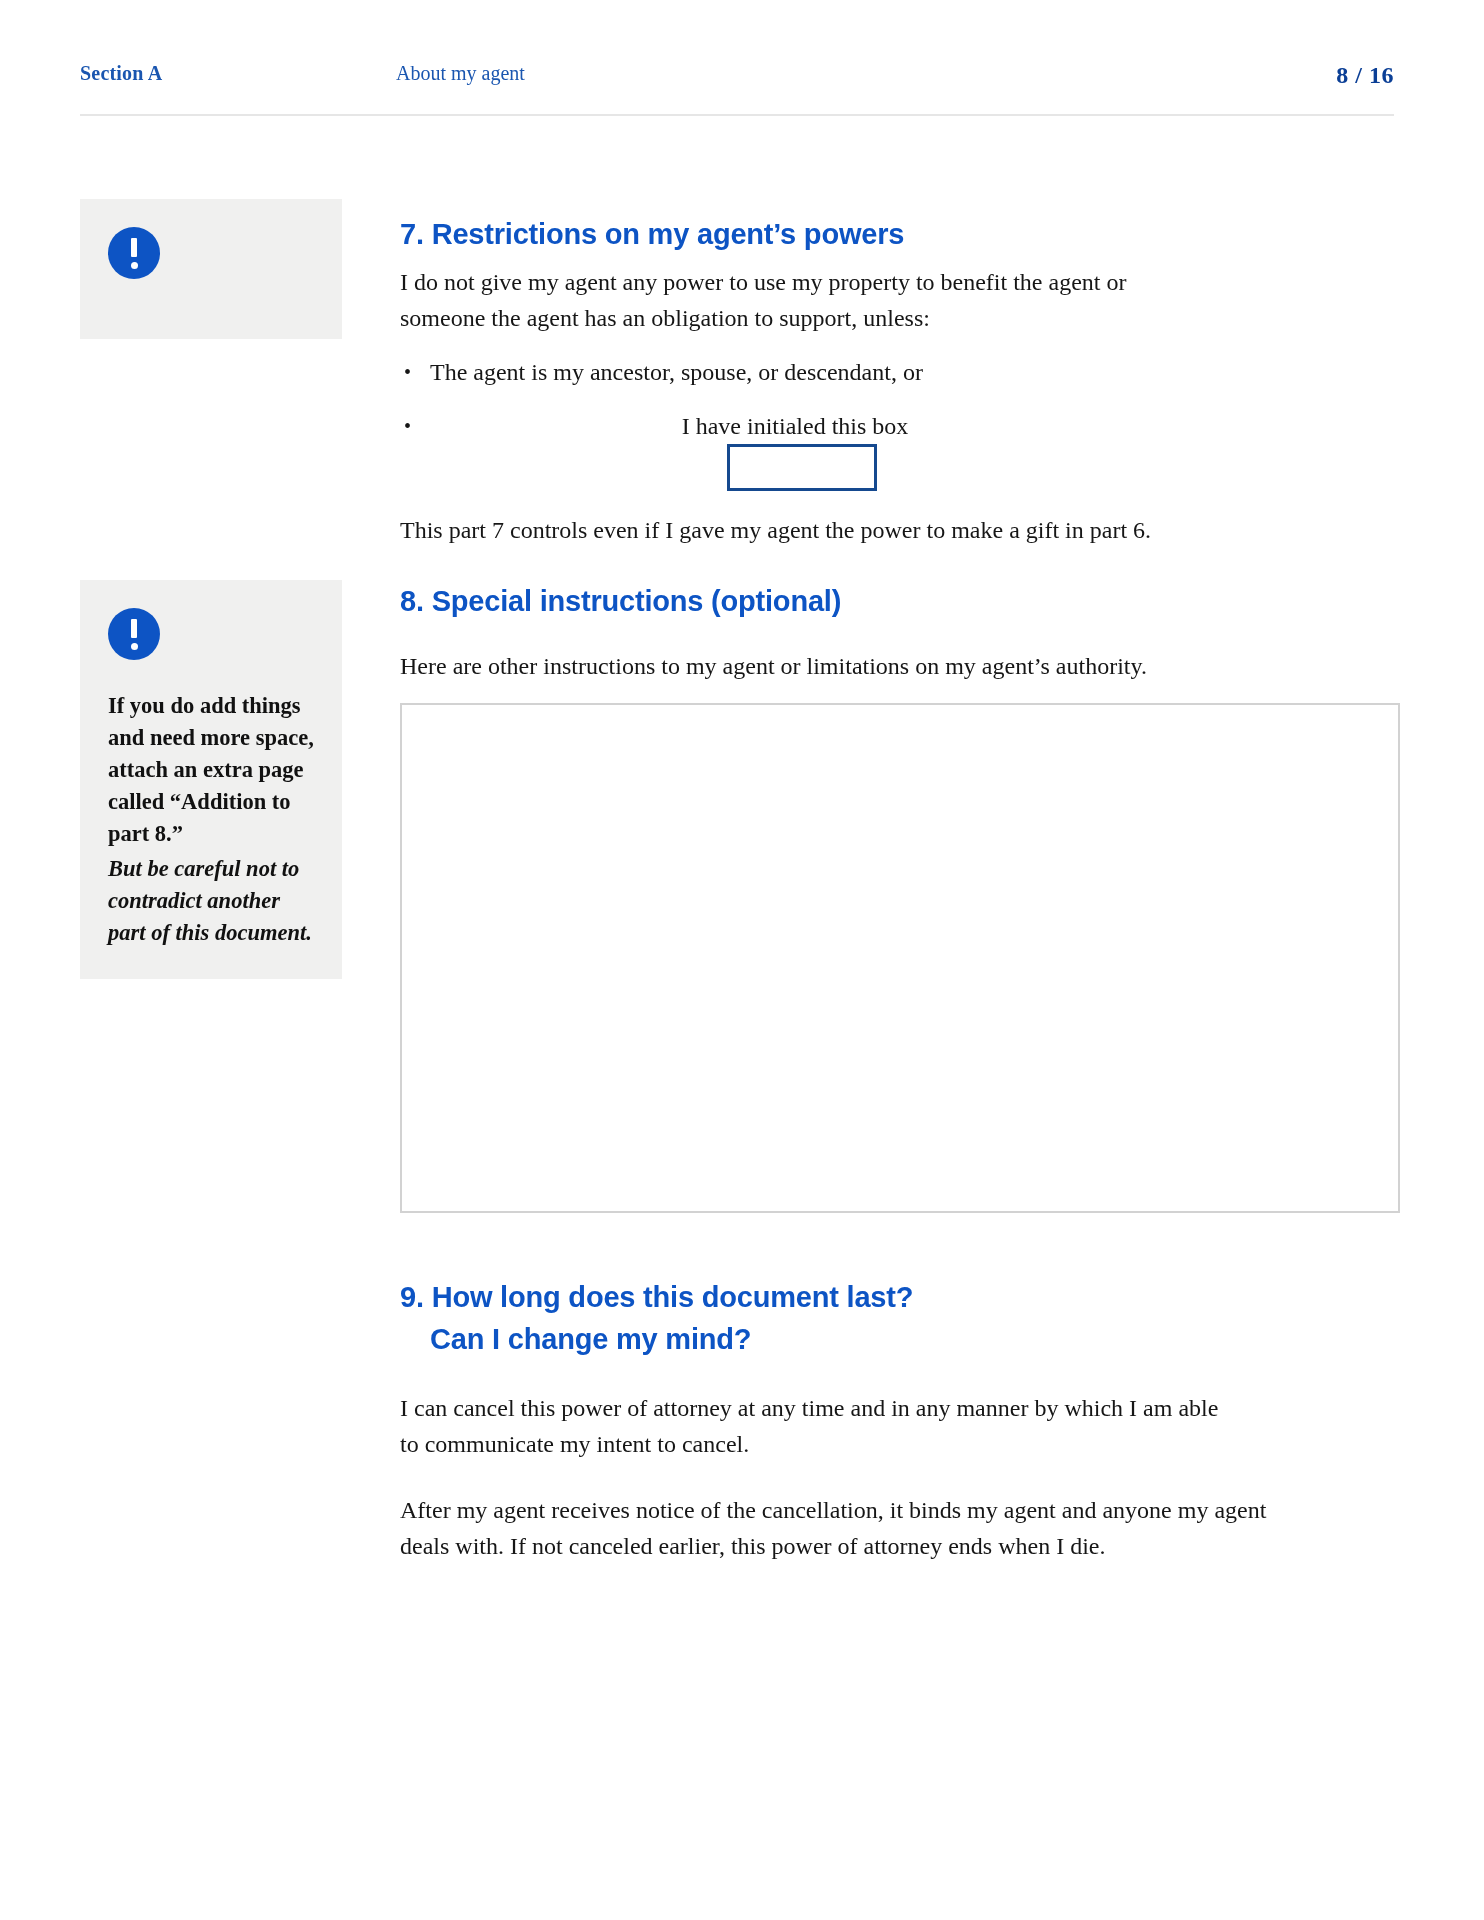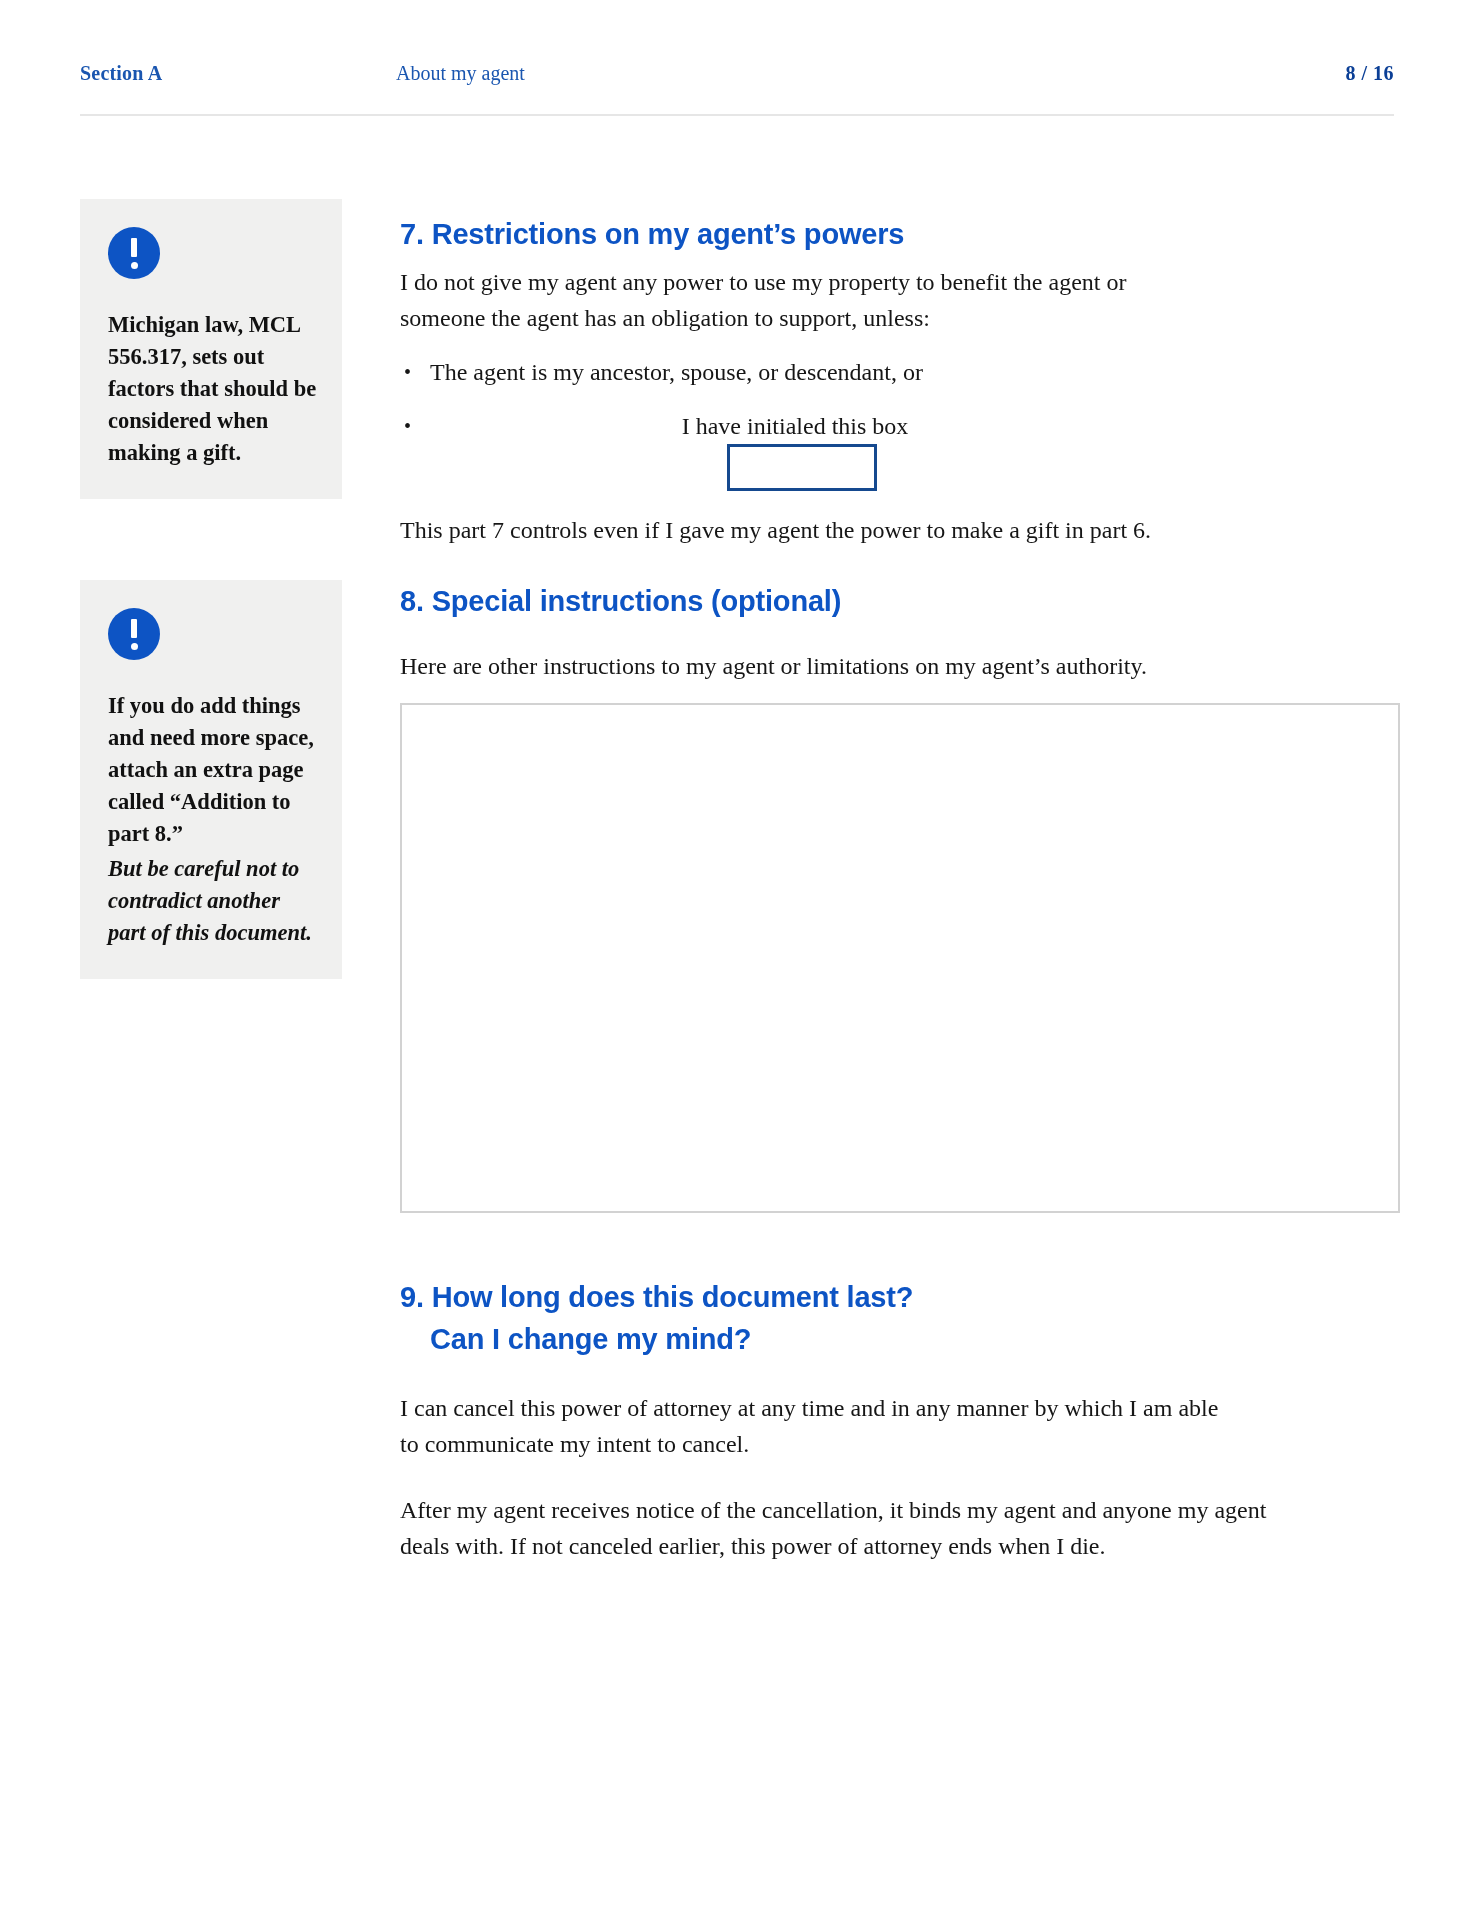--- a/index.html
+++ b/index.html
@@ -43,21 +43,21 @@
     font-family: "Liberation Serif", serif;
     font-size: 20px;
     color: #1a56b0;
   }
   .hdr-page {
     position: absolute;
     right: 0;
     top: 0;
     font-family: "Liberation Serif", serif;
     font-weight: bold;
-    font-size: 20px;
+    font-size: 24px;
     color: #0b3f96;
     letter-spacing: 0.5px;
   }
 
   
   .note-box {
     position: absolute;
     background: #f0f0ef;
     padding: 28px 24px 30px 28px;
     width: 262px;
@@ -178,21 +178,20 @@
 <body>
 
 <div class="page-header">
   <span class="hdr-section">Section A</span>
   <span class="hdr-title">About my agent</span>
   <span class="hdr-page">8 / 16</span>
 </div>
 
 <aside class="note-box note-1">
   <div class="alert-icon"></div>
-  <p class="note-para">Michigan law, MCL 556.317, sets out factors that should be considered when making a gift.</p>
 </aside>
 
 <aside class="note-box note-2">
   <div class="alert-icon"></div>
   <p class="note-para">If you do add things and need more space, attach an extra page called “Addition to part 8.”</p>
   <p class="note-para">But be careful not to contradict another part of this document.</p>
 </aside>
 
 <h2 class="sec-heading" id="h7">7. Restrictions on my agent’s powers</h2>
 

